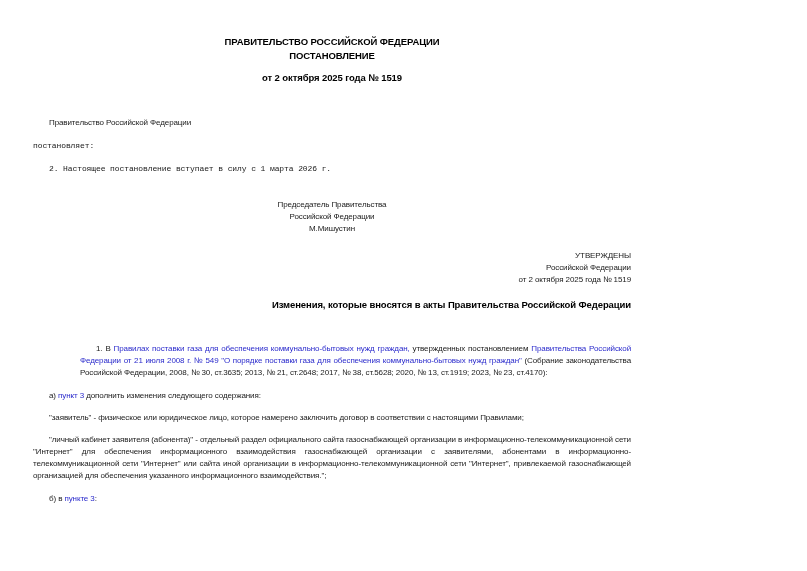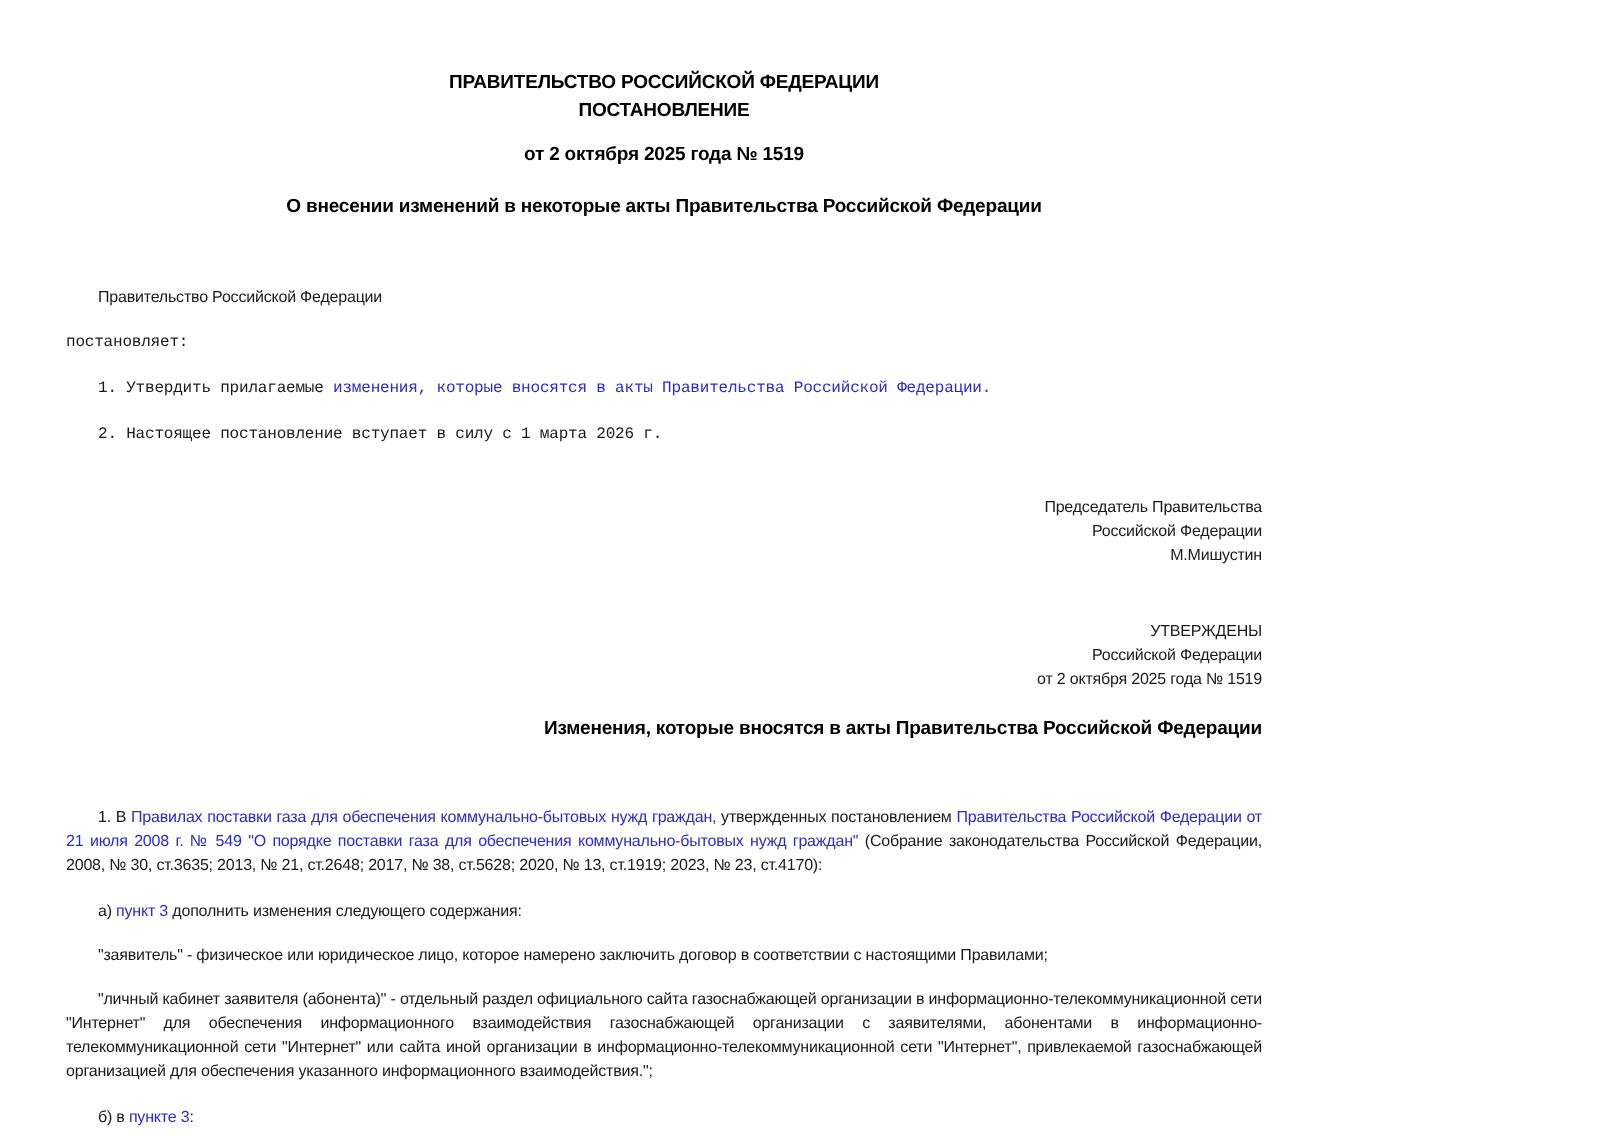--- a/index.html
+++ b/index.html
@@ -17,40 +17,38 @@
   .hdr-type { margin-top: 3px; }
   .hdr-date { margin-top: 11px; }
   .hdr-title{ margin-top: 15px; font-size: 9.5px; }
   .para { line-height: 11px; }
   .indent { text-indent: 16px; }
   .justify { text-align: justify; line-height: 12px; }
   .mt-intro { margin-top: 34px; }
   .mt { margin-top: 11px; }
   .mt2 { margin-top: 12px; font-family: Liberation Mono, monospace; }
   .rightblock { text-align: right; line-height: 12px; }
-  .mt-sig { margin-top: 25px; }
-  .mt-appr { margin-top: 26px; }
+  .mt-sig { margin-top: 25px; text-align: center; }
+  .mt-appr { margin-top: 15px; }
   .annex-title { margin-top: 13px; text-align: right; font-weight: bold; color: #000; font-size: 9.5px; }
-  .mt-p1 { margin-top: 33px; }
+  .mt-p1 { margin-top: 33px; margin-left: 47px; }
   .link { color: #2b2bcc; cursor: pointer; text-decoration: none; }
 </style>
 </head>
 <body>
 
 <div class="page">
 
   <div class="hdr hdr-org">ПРАВИТЕЛЬСТВО РОССИЙСКОЙ ФЕДЕРАЦИИ</div>
   <div class="hdr hdr-type">ПОСТАНОВЛЕНИЕ</div>
   <div class="hdr hdr-date">от 2 октября 2025 года № 1519</div>
-  <div class="hdr hdr-title">О внесении изменений в некоторые акты Правительства Российской Федерации</div>
 
   <div class="para indent mt-intro">Правительство Российской Федерации</div>
   <div class="para mt2">постановляет:</div>
 
-  <div class="para indent mt2"><span>1. Утвердить прилагаемые </span><a class="link">изменения, которые вносятся в акты Правительства Российской Федерации.</a></div>
 
   <div class="para indent mt2">2. Настоящее постановление вступает в силу с 1 марта 2026 г.</div>
 
   <div class="rightblock mt-sig">
     <div>Председатель Правительства</div>
     <div>Российской Федерации</div>
     <div>М.Мишустин</div>
   </div>
 
   <div class="rightblock mt-appr">

